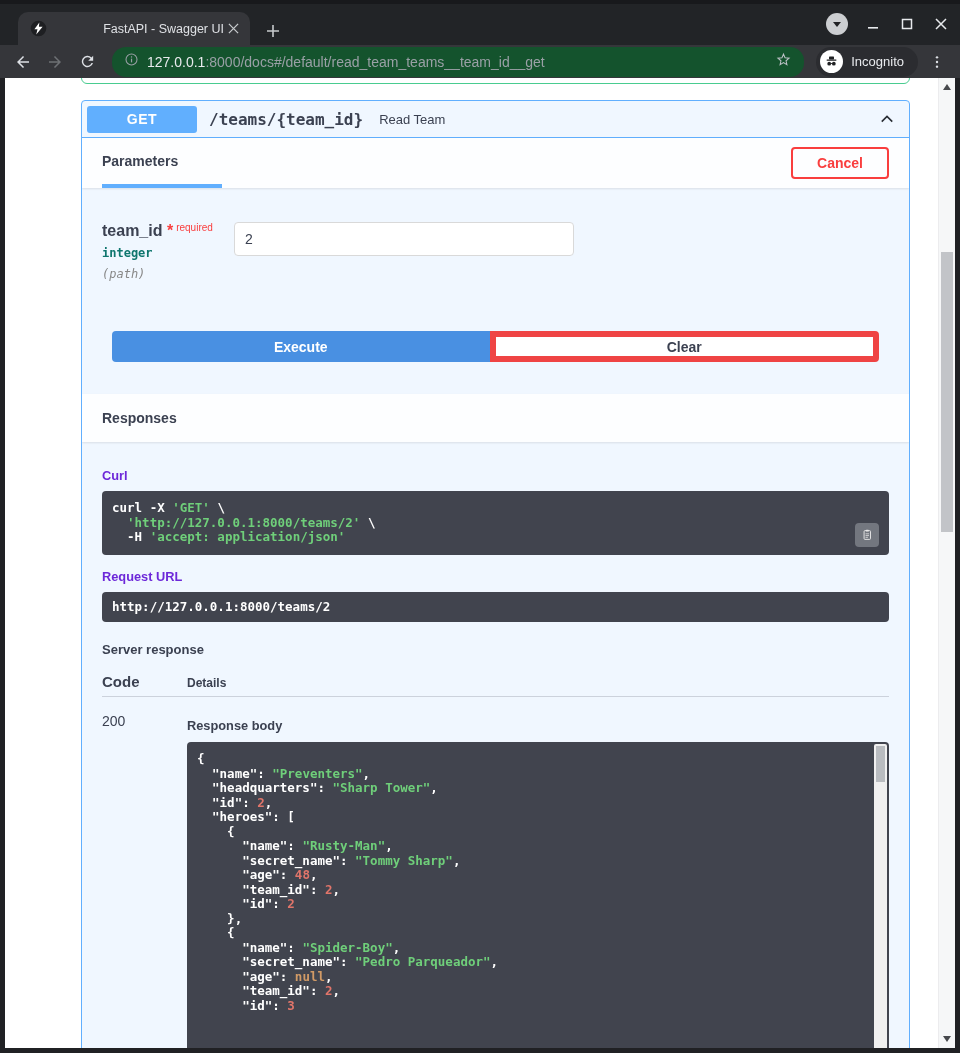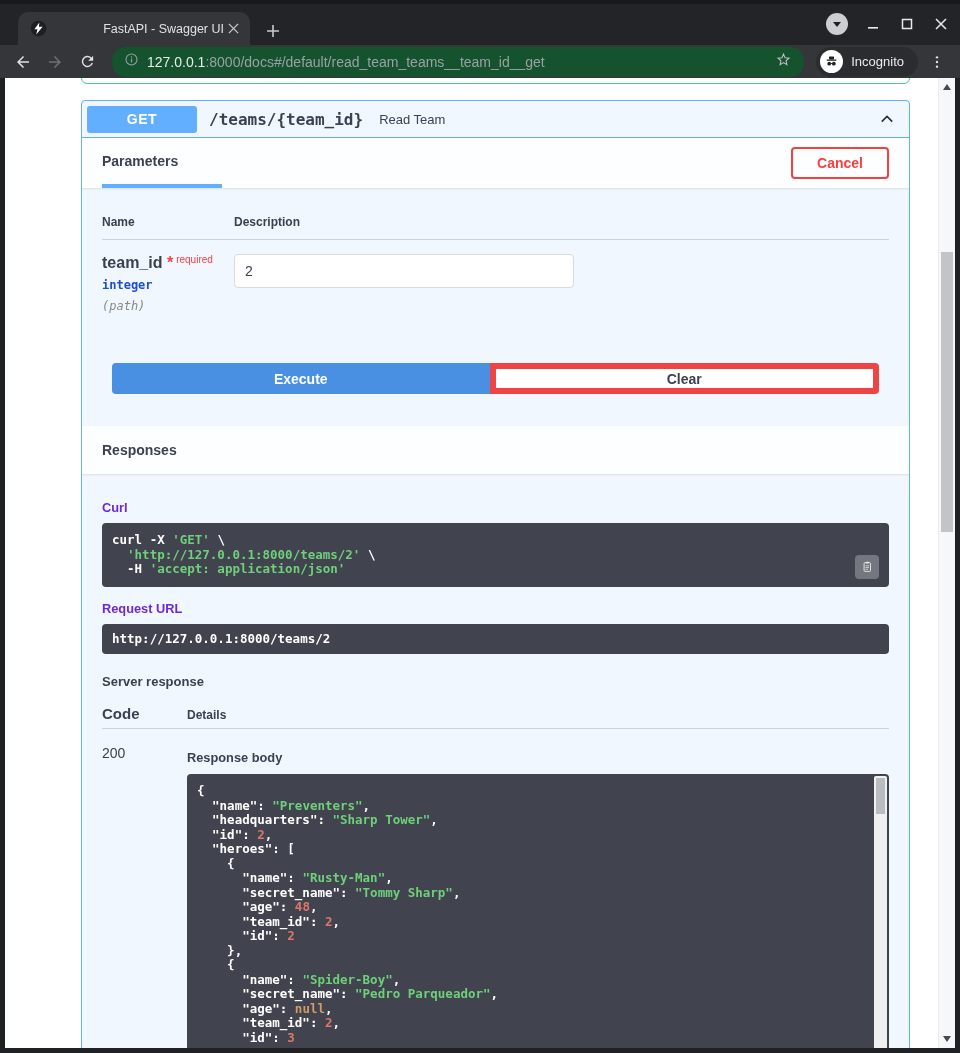--- a/index.html
+++ b/index.html
@@ -57,21 +57,21 @@
                 font-weight:bold; font-size:14px; padding:6px 24px; font-family:"Liberation Sans", sans-serif; }
 
   .params-wrap { padding:20px 20px 34px; }
   .param-thead { display:flex; font-size:12px; font-weight:bold; color:#3b4151; padding:7px 0 10px; border-bottom:1px solid rgba(59,65,81,.2); }
   .col-name-h { width:132px; }
   .param-row { display:flex; padding-top:14px; }
   .param-name-cell { width:132px; }
   .pname { font-size:16px; font-weight:bold; color:#3b4151; }
   .pstar { color:#f93e3e; font-weight:bold; }
   .preq { color:#f93e3e; font-size:10px; vertical-align:top; margin-left:3px; }
-  .ptype { font-family:"DejaVu Sans Mono", monospace; font-size:12px; font-weight:bold; color:#1d4ed8; margin-top:6px; }
+  .ptype { font-family:"DejaVu Sans Mono", monospace; font-size:12px; font-weight:bold; color:#0f766e; margin-top:6px; }
   .ploc { font-family:"DejaVu Sans Mono", monospace; font-size:12px; font-style:italic; color:#888; margin-top:7px; }
   .param-value-input { width:340px; height:34px; border:1px solid #d9d9d9; border-radius:4px; padding:0 10px;
                        font-size:14px; color:#3b4151; background:#fff; font-family:"Liberation Sans", sans-serif; }
 
   .execute-wrapper { display:flex; padding:16px 30px 14px; }
   .execute-btn { flex:1; height:31px; background:#4990e2; color:#fff; border:none; border-radius:4px 0 0 4px;
                  font-weight:bold; font-size:14px; font-family:"Liberation Sans", sans-serif; }
   .clear-btn { flex:1; height:31px; background:#fff; color:#3b4151; border:6px solid #ef4444; border-radius:0 4px 4px 0;
                font-weight:bold; font-size:14px; font-family:"Liberation Sans", sans-serif; }
 
@@ -223,24 +223,20 @@
                   </svg>
               </button>
             </div>
 
             <div class="section-header">
               <div class="tab-parameters">Parameters</div>
               <button class="cancel-btn">Cancel</button>
             </div>
 
             <div class="params-wrap">
-              <div class="param-thead">
-                <span class="col-name-h">Name</span>
-                <span>Description</span>
-              </div>
               <div class="param-row">
                 <div class="param-name-cell">
                   <div>
                     <span class="pname">team_id</span><span class="pstar"> *</span><span class="preq">required</span>
                   </div>
                   <div class="ptype">integer</div>
                   <div class="ploc">(path)</div>
                 </div>
                 <div>
                   <input class="param-value-input" type="text" value="2" style="">

